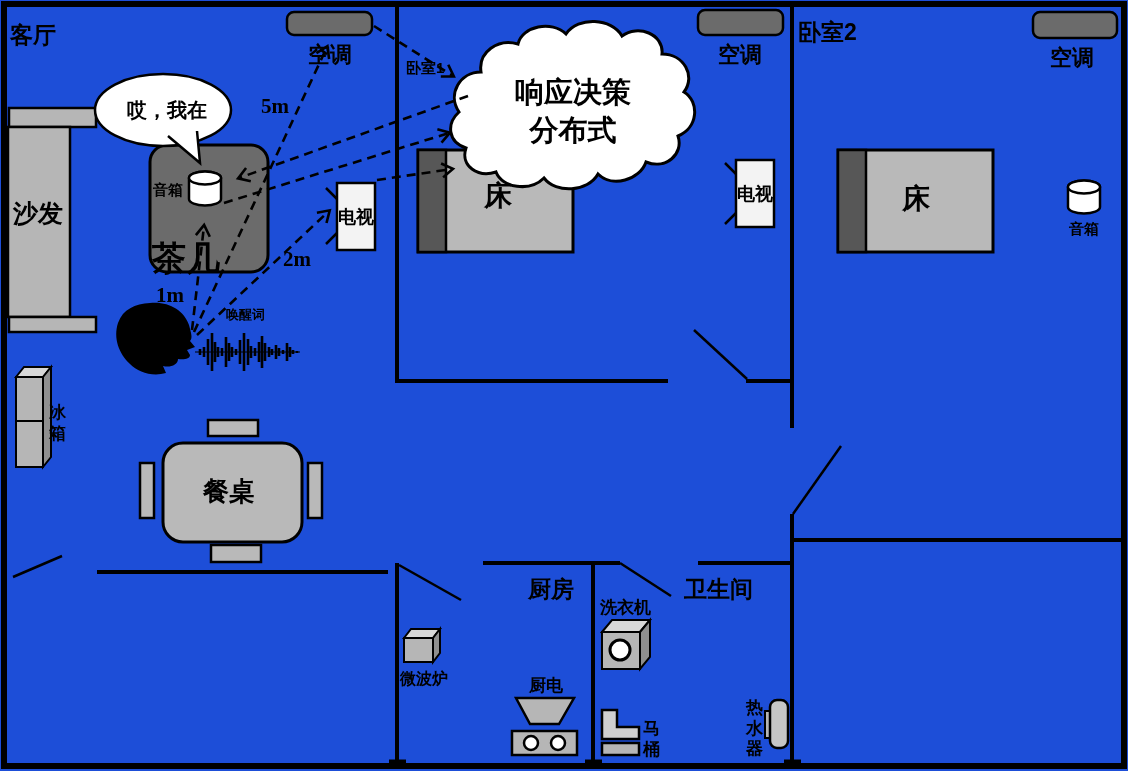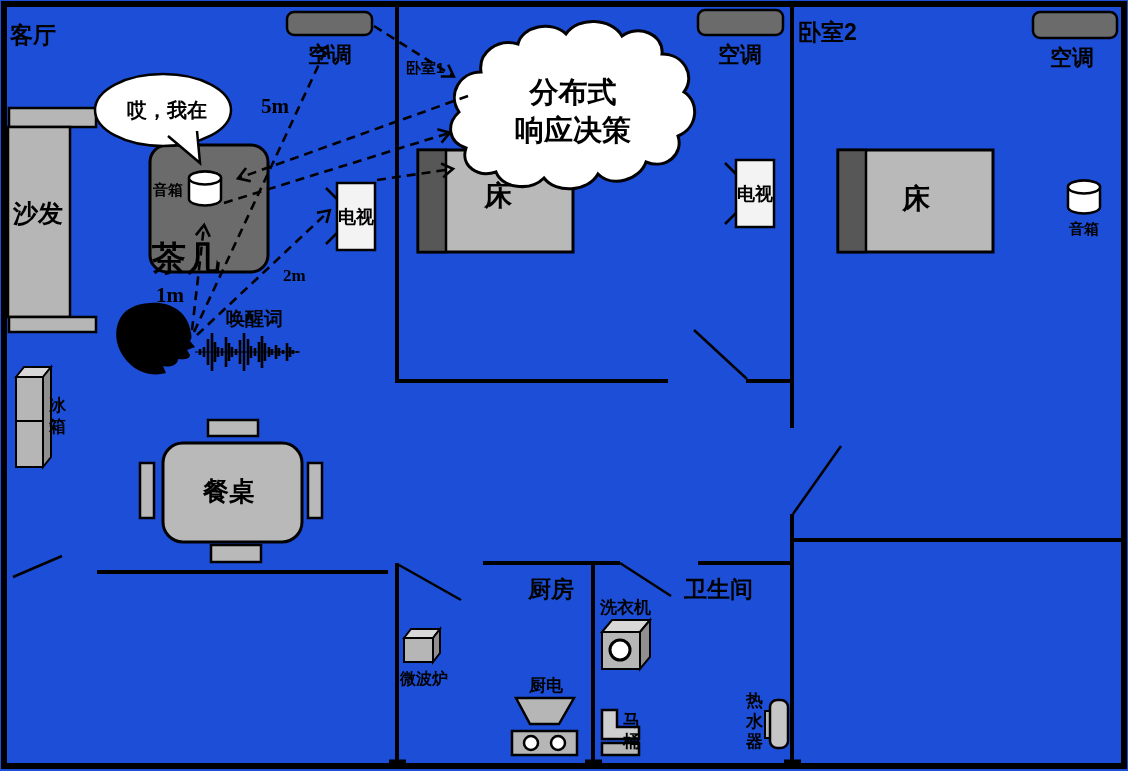--- a/index.html
+++ b/index.html
@@ -1,21 +1,21 @@
 <!DOCTYPE html>
 <html><head>
 <meta charset="utf-8">
 <style>
   html,body{margin:0;padding:0;background:#fff;}
   #stage{position:relative;width:1128px;height:771px;background:#1d4ed8;overflow:hidden;
          font-family:"Liberation Sans",sans-serif;}
   #plan-svg{position:absolute;left:0;top:0;z-index:20;pointer-events:none;}
   .lbl{position:absolute;z-index:30;color:#000;font-weight:bold;white-space:nowrap;
        font-family:"Liberation Sans",sans-serif;line-height:1.15;}
-  .vlbl{white-space:normal;word-break:break-all;line-height:1.22;}
+  .vlbl{white-space:normal;word-break:break-all;line-height:1.22;margin-top:7px;}
   .dist{font-family:"Liberation Serif",serif;}
   .cloud-text{position:absolute;z-index:30;text-align:center;font-weight:bold;color:#000;}
   .bubble-text{position:absolute;z-index:30;text-align:center;font-weight:bold;color:#000;}
 </style>
 </head>
 <body>
 
 <div id="stage">
 
   <svg id="plan-svg" width="1128" height="771" viewBox="0 0 1128 771">
@@ -156,28 +156,28 @@
   <div class="lbl" style="left:718px;top:42px;font-size:22px;">空调</div>
   <div class="lbl" style="left:737px;top:184px;font-size:18px;">电视</div>
 
   <div class="lbl" style="left:902px;top:183px;font-size:28px;">床</div>
   <div class="lbl" style="left:1050px;top:45px;font-size:22px;">空调</div>
   <div class="lbl" style="left:1069px;top:220px;font-size:15px;">音箱</div>
 
   <div class="lbl" style="left:400px;top:670px;font-size:16px;">微波炉</div>
   <div class="lbl" style="left:529px;top:676px;font-size:17px;">厨电</div>
   <div class="lbl" style="left:600px;top:598px;font-size:17px;">洗衣机</div>
-  <div class="lbl vlbl" style="left:623px;top:712px;font-size:17px;width:19px;font-family:Liberation Mono, monospace;">马桶</div>
+  <div class="lbl vlbl" style="left:643px;top:712px;font-size:17px;width:19px;">马桶</div>
   <div class="lbl vlbl" style="left:746px;top:691px;font-size:17px;width:19px;">热水器</div>
 
   <div class="lbl dist" style="left:156px;top:283px;font-size:21px;">1m</div>
-  <div class="lbl dist" style="left:283px;top:266px;font-size:17px;text-align:right;">2m</div>
+  <div class="lbl dist" style="left:283px;top:247px;font-size:21px;text-align:right;">2m</div>
   <div class="lbl dist" style="left:261px;top:94px;font-size:21px;">5m</div>
-  <div class="lbl" style="left:226px;top:308px;font-size:19px;">唤醒词</div>
+  <div class="lbl" style="left:226px;top:308px;font-size:13px;">唤醒词</div>
 
   <div class="bubble-text" style="left:97px;top:97px;width:140px;font-size:20px;">哎，我在</div>
 
   <div class="cloud-text" style="left:453px;top:73px;width:240px;font-size:29px;line-height:38px;">
+    <div>响应决策</div>
     <div>分布式</div>
-    <div>响应决策</div>
   </div>
 
 </div>
 
 </body></html>

